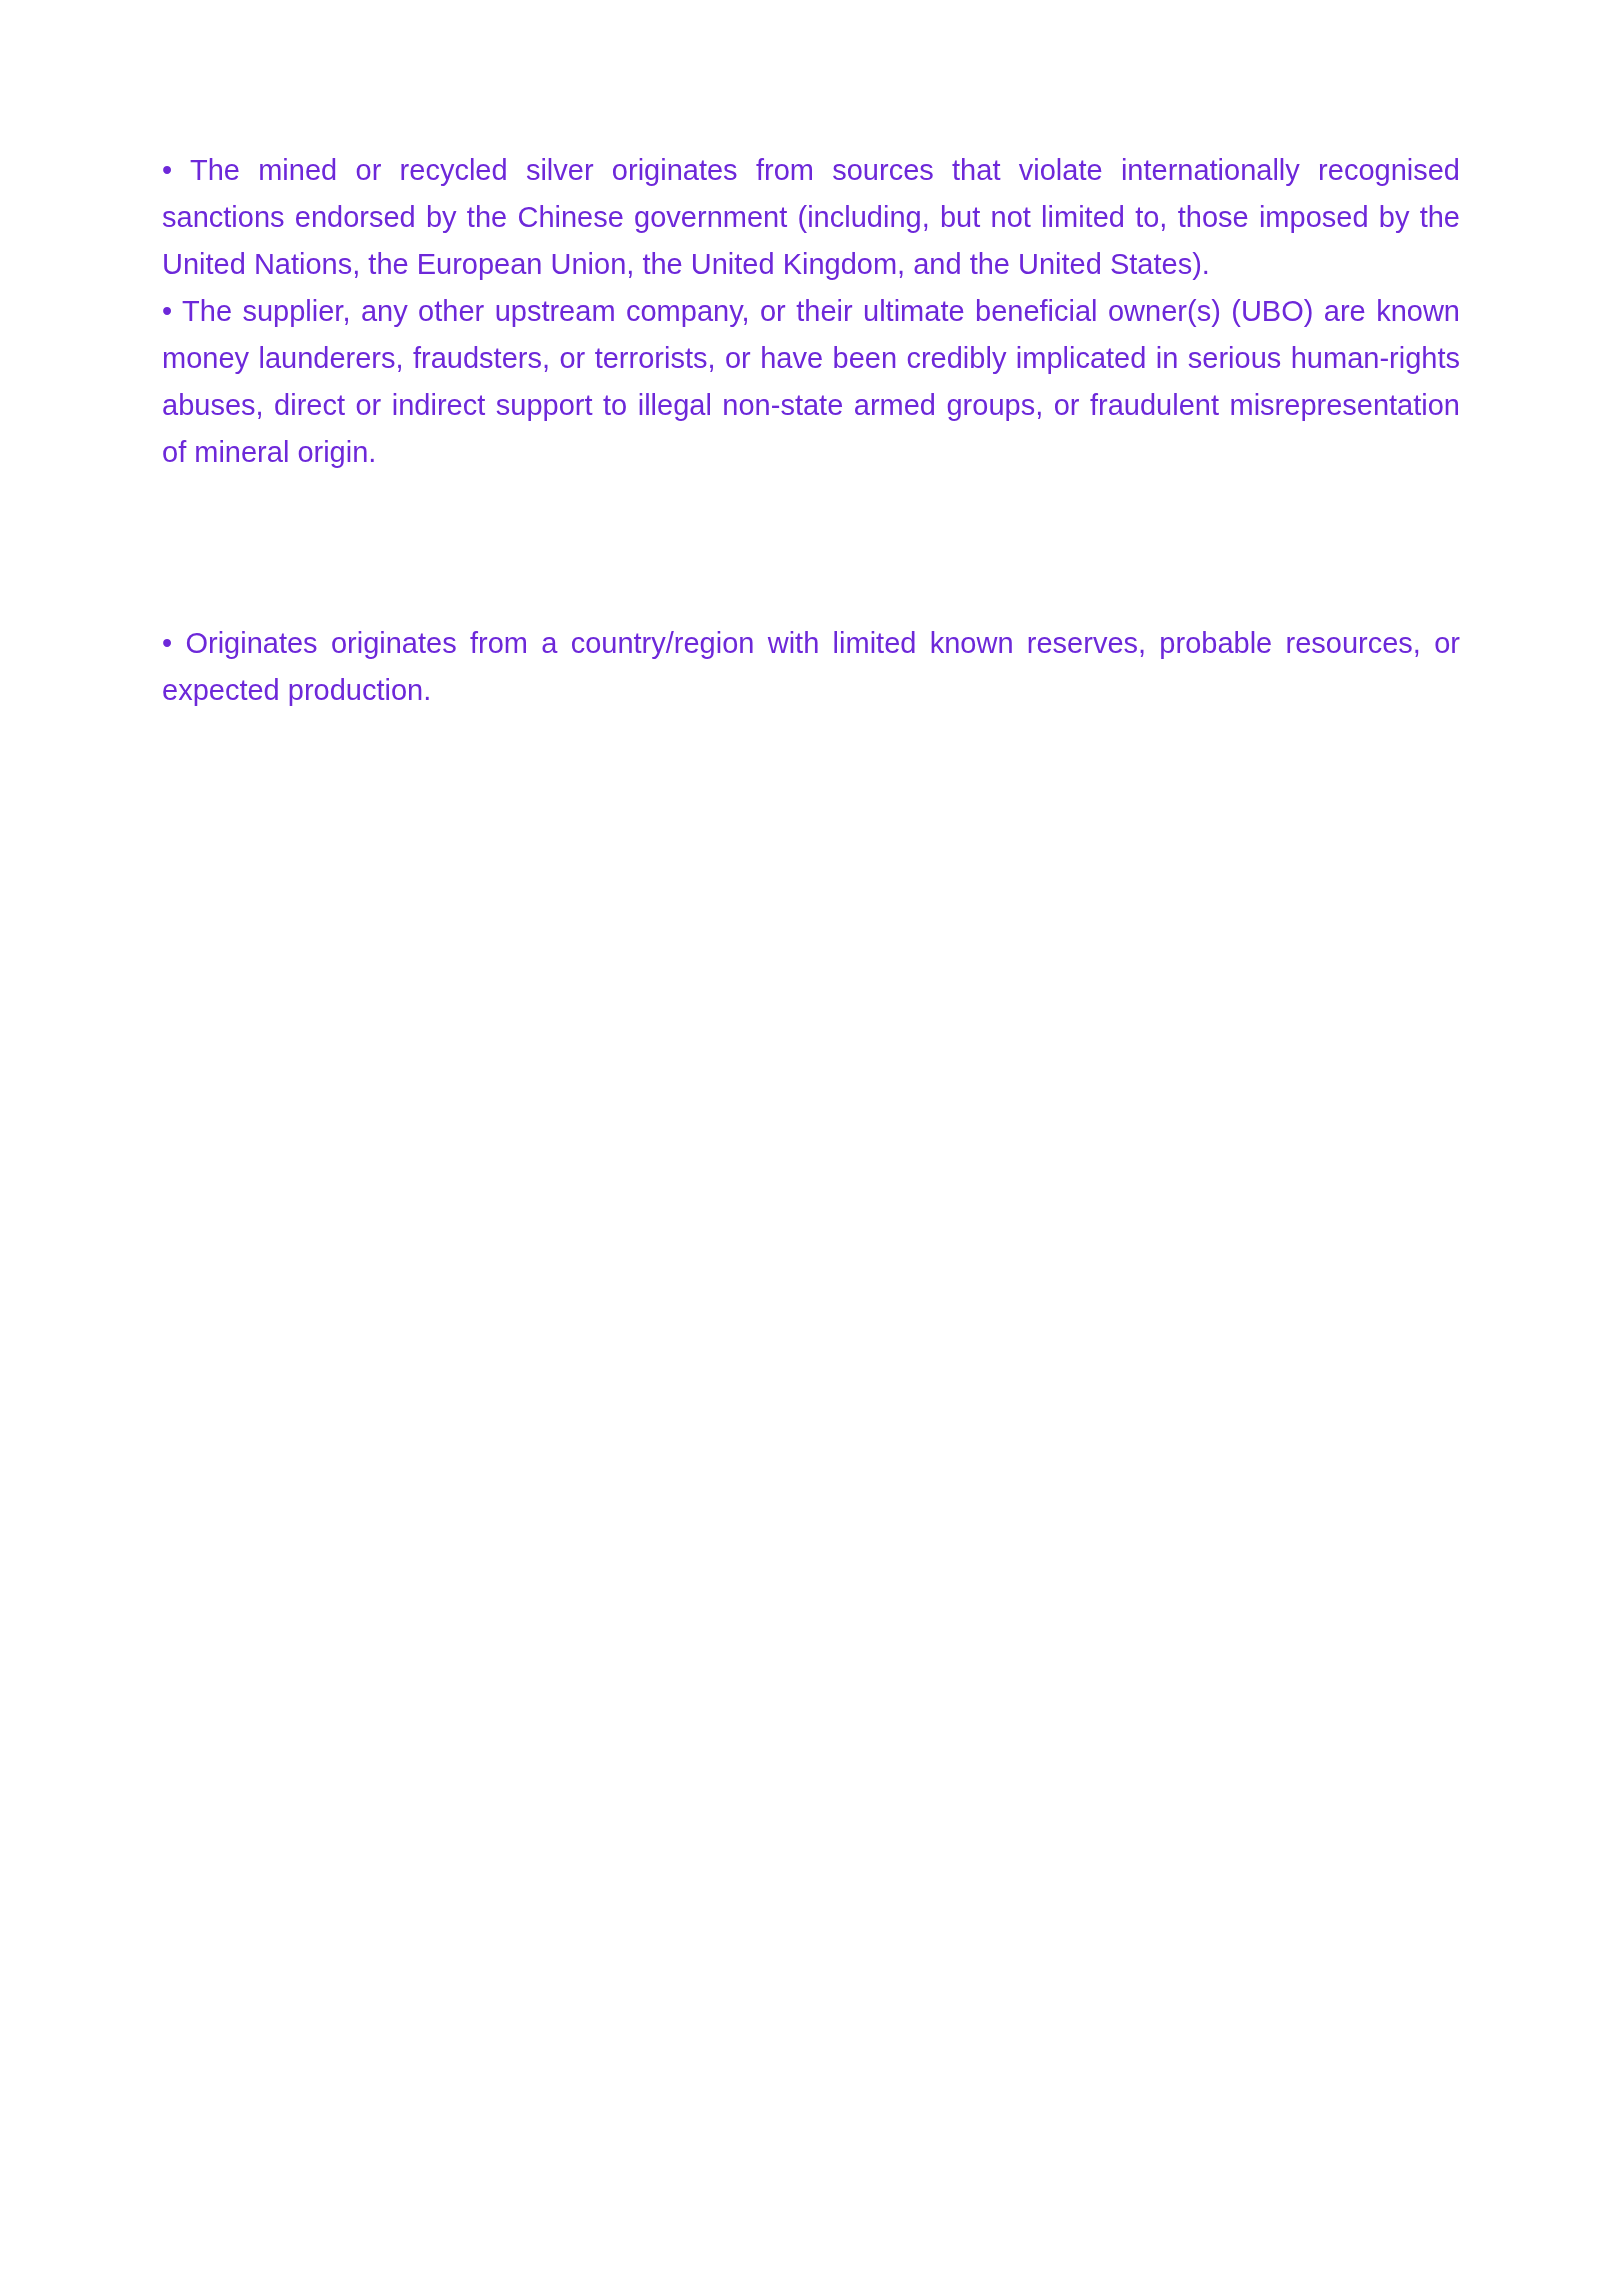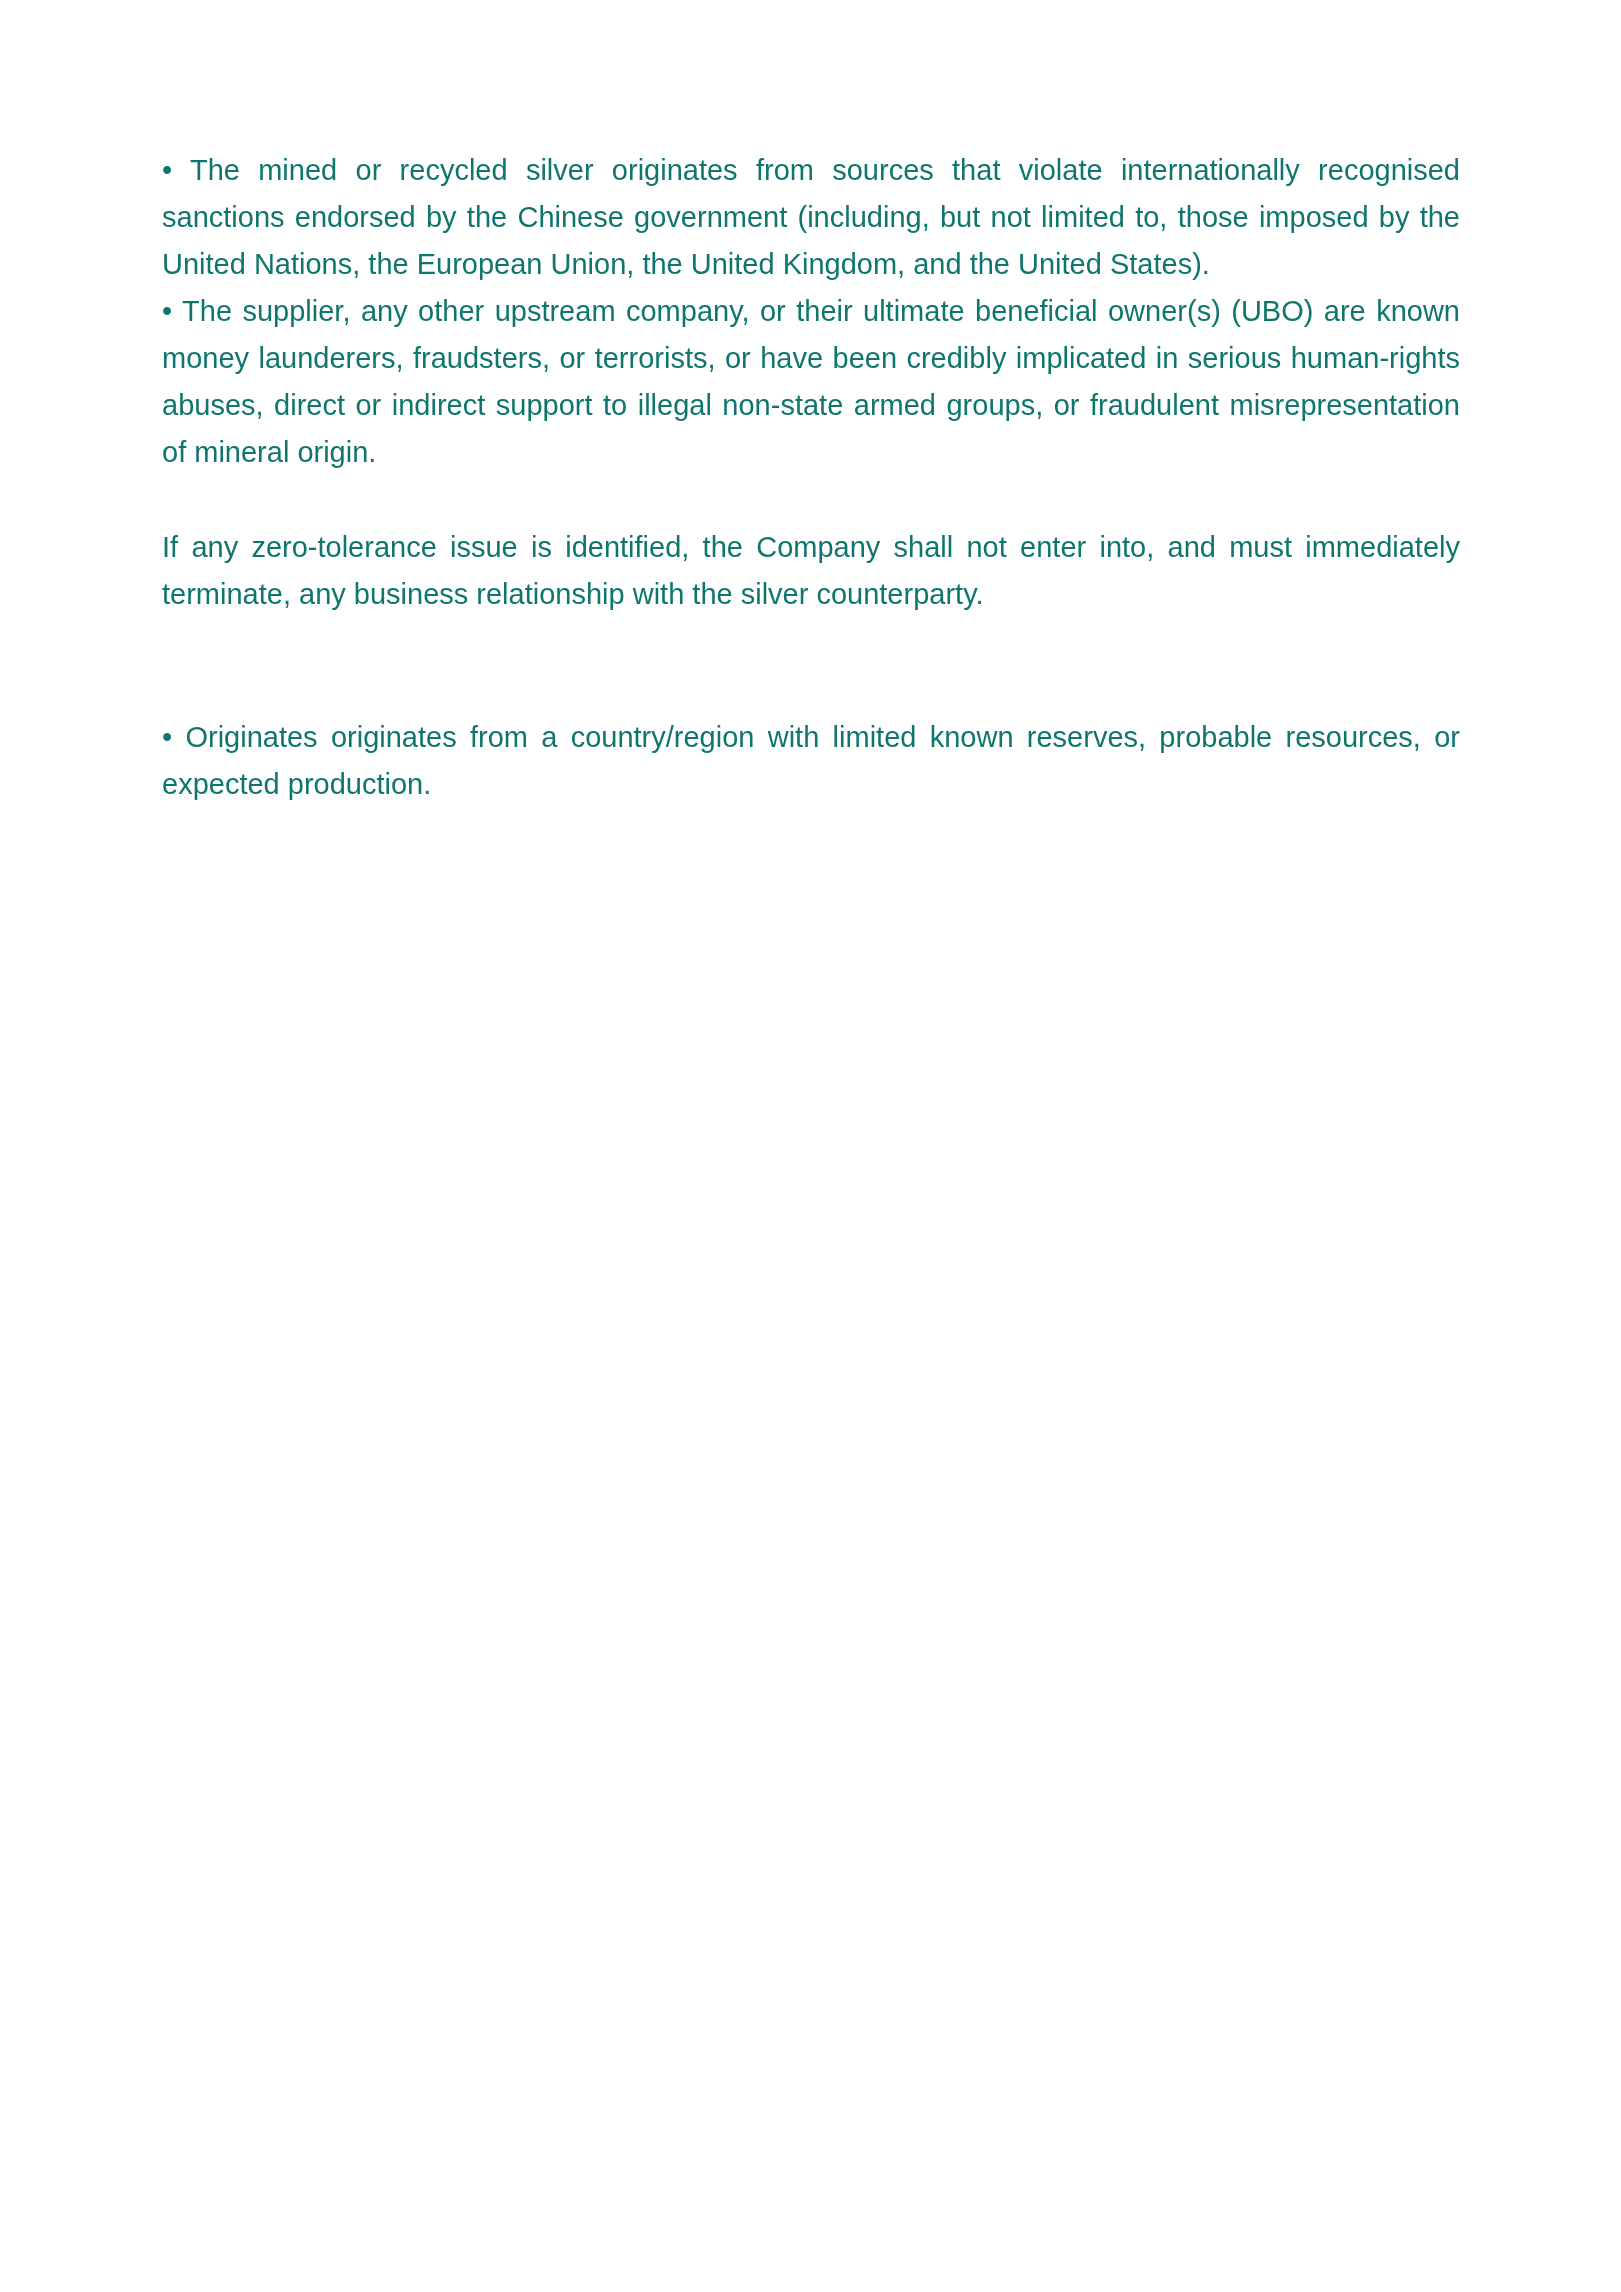--- a/index.html
+++ b/index.html
@@ -20,21 +20,21 @@
     position: relative;
   }
   .content {
     width: 1298px;
     margin: 0 auto;
   }
   p {
     margin: 0;
     font-size: 29px;
     line-height: 1.62;
-    color: #0f766e;
+    color: #6d28d9;
   }
   .justified {
     text-align: justify;
     text-align-last: left;
   }
   .left {
     text-align: left;
   }
   .spacer-line {
     height: 48px;
@@ -48,21 +48,20 @@
 
 <div class="page">
   <div class="content">
 
     <p class="justified bullet-para">• The mined or recycled silver originates from sources that violate internationally recognised sanctions endorsed by the Chinese government (including, but not limited to, those imposed by the United Nations, the European Union, the United Kingdom, and the United States).</p>
 
     <p class="justified bullet-para">• The supplier, any other upstream company, or their ultimate beneficial owner(s) (UBO) are known money launderers, fraudsters, or terrorists, or have been credibly implicated in serious human-rights abuses, direct or indirect support to illegal non-state armed groups, or fraudulent misrepresentation of mineral origin.</p>
 
     <div class="spacer-line"></div>
 
-    <p class="justified">If any zero-tolerance issue is identified, the Company shall not enter into, and must immediately terminate, any business relationship with the silver counterparty.</p>
 
     <div class="spacer-line"></div>
 
 
 
 
     <div class="spacer-line"></div>
 
 
 

